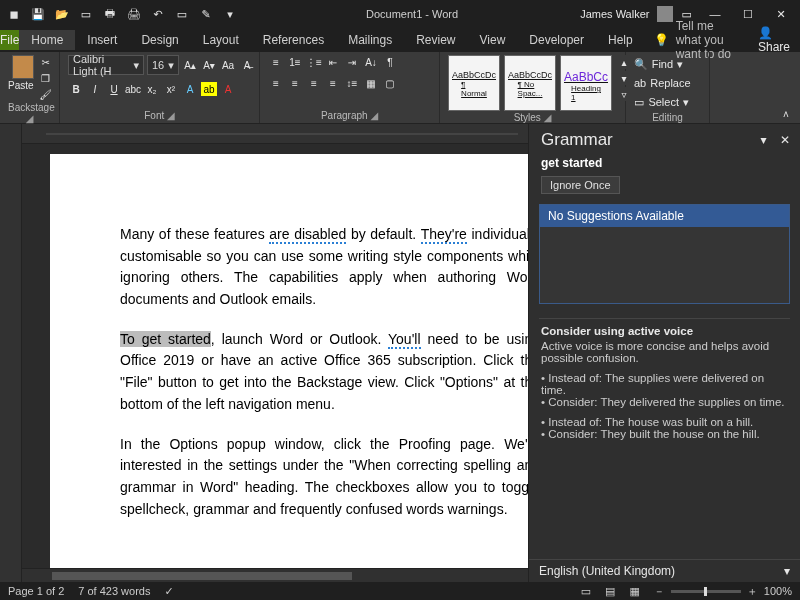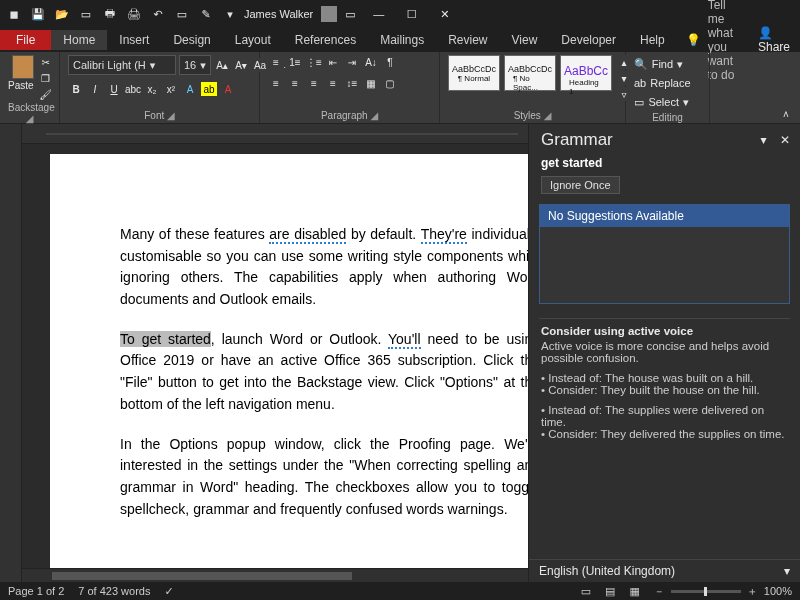--- a/index.html
+++ b/index.html
@@ -6,38 +6,38 @@
   html, body { width: 800px; height: 600px; overflow: hidden; background:#2b2b2b; color:#e6e6e6; }
   .titlebar { height: 28px; background:#1f1f1f; display:flex; align-items:center; font-size:11px; }
   .titlebar .qat { display:flex; gap:8px; padding:0 6px; }
   .titlebar .qat span { width:16px; height:16px; display:inline-flex; align-items:center; justify-content:center; color:#e0e0e0; }
   .titlebar .title-center { flex:1; text-align:center; color:#cfcfcf; }
   .titlebar .userarea { display:flex; align-items:center; gap:8px; padding-right:4px; }
   .avatar { width:16px; height:16px; background:#888; display:inline-block; }
   .wincontrols span { width:30px; display:inline-block; text-align:center; }
 
   .tabbar { height:24px; background:#1f1f1f; display:flex; align-items:center; font-size:12px; }
-  .tabbar .filetab { background:#b91c1c; padding:3px 16px; }
+  .tabbar .filetab { background:#4d7c0f; padding:3px 0; }
   .tabbar .tab { padding:3px 12px; color:#d0d0d0; cursor:pointer; }
   .tabbar .tab.active { background:#3a3a3a; }
   .tabbar .spacer { flex:1; }
   .tabbar .tell { display:flex; align-items:center; gap:6px; color:#bbb; padding:0 10px; font-size:12px; }
   .tabbar .share { padding:0 10px; }
 
   .ribbon { height:72px; background:#3a3a3a; display:flex; border-bottom:1px solid #222; }
   .group { border-right:1px solid #2a2a2a; padding:3px 8px 0 8px; display:flex; flex-direction:column; justify-content:space-between; }
   .group .label { font-size:10px; color:#bbb; text-align:center; padding:1px 0 2px; }
   .group .body { flex:1; display:flex; align-items:flex-start; gap:4px; }
   .clip-big { display:flex; flex-direction:column; align-items:flex-end; gap:1px; font-size:10px; }
   .clip-big .icon { width:22px; height:24px; background:#c38a4a; border:1px solid #555; }
   .minibtn { width:16px; height:14px; display:inline-flex; align-items:center; justify-content:center; font-size:10px; background:#3a3a3a; border:1px solid transparent; }
   .fontbox { height:20px; background:#2f2f2f; border:1px solid #555; font-size:11px; color:#ddd; padding:1px 4px; display:flex; align-items:center; gap:4px; }
   .row { display:flex; gap:3px; align-items:center; }
   .row2 { display:flex; gap:3px; align-items:center; margin-top:3px; }
-  .style-tile { width:52px; height:36px; background:#f4f4f4; border:1px solid #666; color:#111; font-size:8px; display:flex; flex-direction:column; align-items:center; justify-content:space-between; padding:8px; }
+  .style-tile { width:52px; height:56px; background:#f4f4f4; border:1px solid #666; color:#111; font-size:8px; display:flex; flex-direction:column; align-items:center; justify-content:space-between; padding:14px;text-decoration:underline; }
   .style-tile .sample { color:#6d28d9; font-size:9px; }
   .style-tile.normal .sample { color:#111; }
   .editing-item { display:flex; align-items:center; gap:4px; font-size:11px; height:18px; }
   .dla { width:10px; text-align:center; color:#999; }
 
   .workarea { position:absolute; top:124px; left:0; right:0; bottom:18px; display:flex; }
   .ruler-v { width:22px; background:#323232; border-right:1px solid #222; position:relative; }
   .doc-wrap { flex:1; position:relative; background:#2b2b2b; overflow:hidden; }
   .ruler-h { height:20px; background:#323232; border-bottom:1px solid #222; margin-left:0; position:relative; }
   .ruler-h::after { content:""; position:absolute; left:24px; right:10px; top:9px; height:2px; background:#444; }
@@ -77,20 +77,21 @@
     <span>💾</span>
     <span>📂</span>
     <span>▭</span>
     <span>🖶</span>
     <span>🖨</span>
     <span>↶</span>
     <span>▭</span>
     <span>✎</span>
     <span>▾</span>
   </div>
+  <div class="title-center">Document1 - Word</div>
   <div class="userarea">
     <span>James Walker</span>
     <span class="avatar"></span>
     <span>▭</span>
     <div class="wincontrols">
       <span>—</span>
       <span>☐</span>
       <span>✕</span>
     </div>
   </div>
@@ -128,21 +129,21 @@
         <span class="minibtn">❐</span>
         <span class="minibtn">🖌</span>
       </div>
     </div>
     <div class="label"><span>Backstage</span> <span class="dla">◢</span></div>
   </div>
 
   <div class="group" style="width:200px">
     <div class="body" style="flex-direction:column;align-items:flex-start">
       <div class="row">
-        <div class="fontbox" style="width:108px"><span>Calibri Light (H</span>▾</div>
+        <div class="fontbox" style="width:76px"><span>Calibri Light (H</span>▾</div>
         <div class="fontbox" style="width:32px"><span>16</span>▾</div>
         <span class="minibtn">A▴</span>
         <span class="minibtn">A▾</span>
         <span class="minibtn">Aa</span>
         <span class="minibtn">A̶</span>
       </div>
       <div class="row2">
         <span class="minibtn">
             <b>B</b>
           </span>
@@ -255,27 +256,27 @@
     <div class="phrase">get started</div>
     <div><span class="btn-sm">Ignore Once</span></div>
     <div class="suggest-box">
       <div class="suggest-head">No Suggestions Available</div>
       <div class="suggest-body"></div>
     </div>
     <div class="sep"></div>
     <div class="advice">
       <div class="h">Consider using active voice</div>
       <div>Active voice is more concise and helps avoid possible confusion.</div>
+      <ul style="margin-top:8px">
+        <li>Instead of: The supplies were delivered on time.</li>
+        <li>Consider: They delivered the supplies on time.</li>
+      </ul>
       <ul>
         <li>Instead of: The house was built on a hill.</li>
         <li>Consider: They built the house on the hill.</li>
-      </ul>
-      <ul style="margin-top:8px">
-        <li>Instead of: The supplies were delivered on time.</li>
-        <li>Consider: They delivered the supplies on time.</li>
       </ul>
     </div>
     <div class="lang">
       <span>English (United Kingdom)</span>
       <span>▾</span>
     </div>
   </div>
 </div>
 
 <div class="statusbar">

